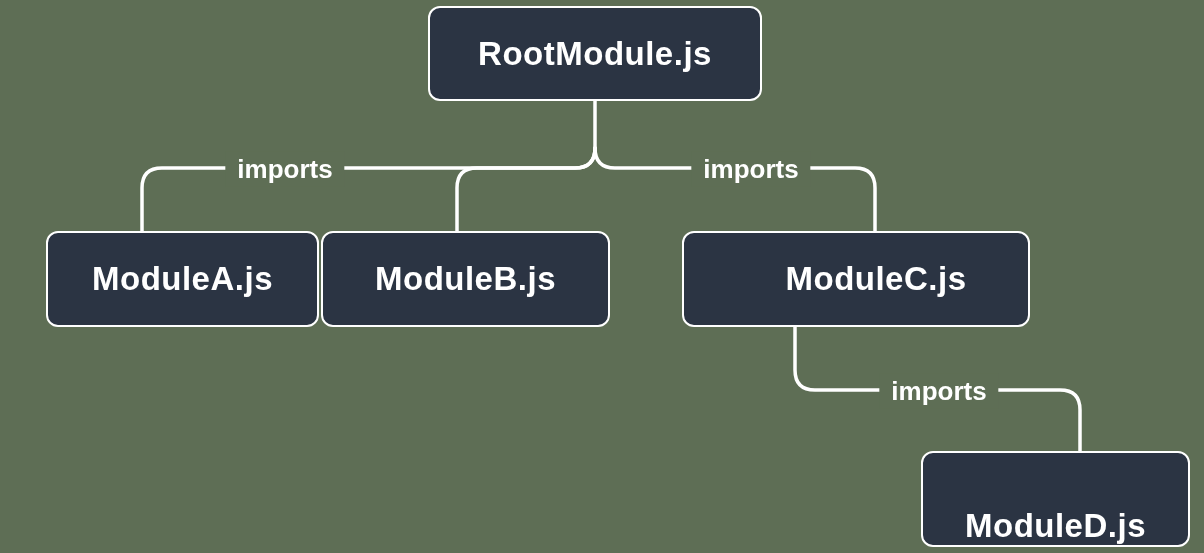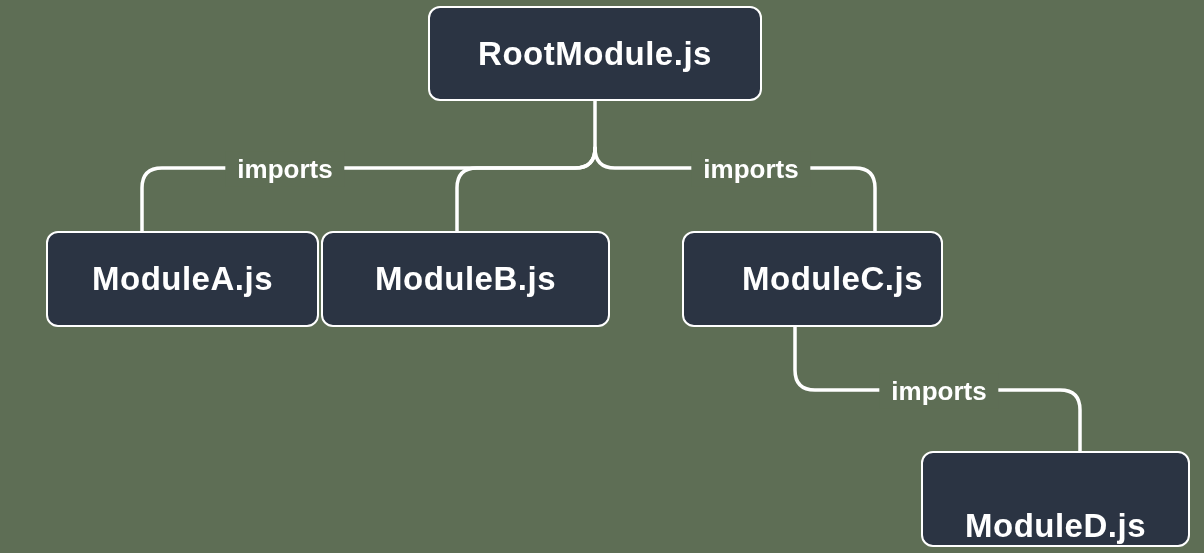--- a/index.html
+++ b/index.html
@@ -43,21 +43,21 @@
     align-items:center;
     justify-content:center;
     font-size:33px;
     font-weight:700;
     letter-spacing:0.5px;
     box-sizing:border-box;
   }
   .node-root   {left:428px; top:6px;   width:334px; height:95px;}
   .node-a      {left:2px;   top:231px; width:273px; height:96px;margin-left:44px;}
   .node-b      {left:321px; top:231px; width:289px; height:96px;}
-  .node-c      {left:682px; top:231px; width:261px; height:96px;padding-left:40px;}
+  .node-c      {left:682px; top:231px; width:348px; height:96px;padding-left:40px;}
   .node-d      {left:921px; top:451px; width:269px; height:96px;align-items:flex-end;}
   .edge-label{
     position:absolute;
     transform:translate(-50%,-50%);
     background:var(--bg);
     color:var(--text);
     font-size:26px;
     font-weight:700;
     padding:2px 12px;
     white-space:nowrap;

